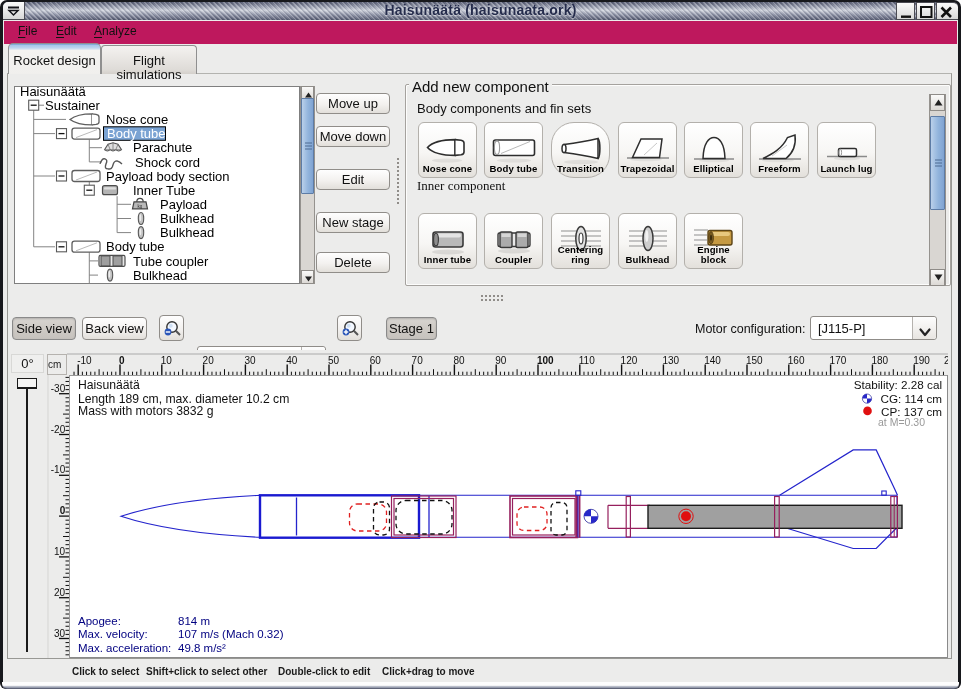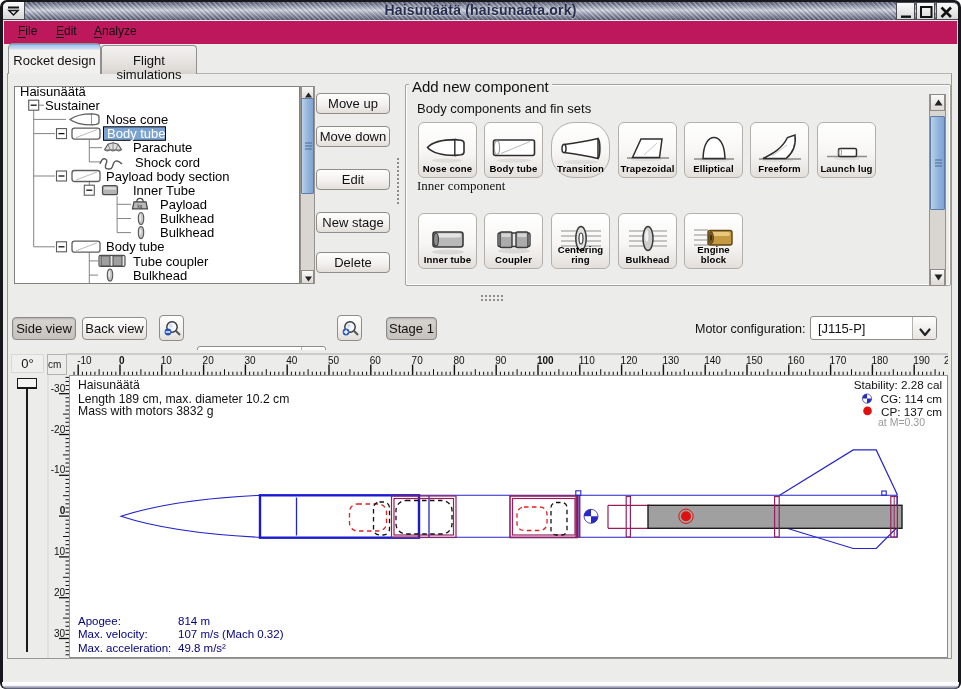--- a/index.html
+++ b/index.html
@@ -745,12 +745,18 @@
         <path d="M797.0 23.6 L 797.0 19.0 A 4.6 4.6 0 0 0 792.4 23.6 Z" fill="#2828c8"></path>
         <path d="M797.0 23.6 L 797.0 28.2 A 4.6 4.6 0 0 0 801.6 23.6 Z" fill="#2828c8"></path>
         <circle cx="797.5" cy="35.9" r="4.3" fill="#e01010"></circle>
         <text x="8.0" y="249.5" font-size="11.5" fill="#000080" text-anchor="start">Apogee:</text>
         <text x="108.0" y="249.5" font-size="11.5" fill="#000080" text-anchor="start">814 m</text>
         <text x="8.0" y="263.0" font-size="11.5" fill="#000080" text-anchor="start">Max. velocity:</text>
         <text x="108.0" y="263.0" font-size="11.5" fill="#000080" text-anchor="start">107 m/s  (Mach 0.32)</text>
         <text x="8.0" y="276.5" font-size="11.5" fill="#000080" text-anchor="start">Max. acceleration:</text>
         <text x="108.0" y="276.5" font-size="11.5" fill="#000080" text-anchor="start">49.8 m/s²</text>
       </svg></div>
+    <div id="statusbar">
+      <span class="abs" style="left:68px;top:6px;">Click to select</span>
+      <span class="abs" style="left:142px;top:6px;">Shift+click to select other</span>
+      <span class="abs" style="left:274px;top:6px;">Double-click to edit</span>
+      <span class="abs" style="left:378px;top:6px;">Click+drag to move</span>
+    </div>
   </div>
 </body></html>

